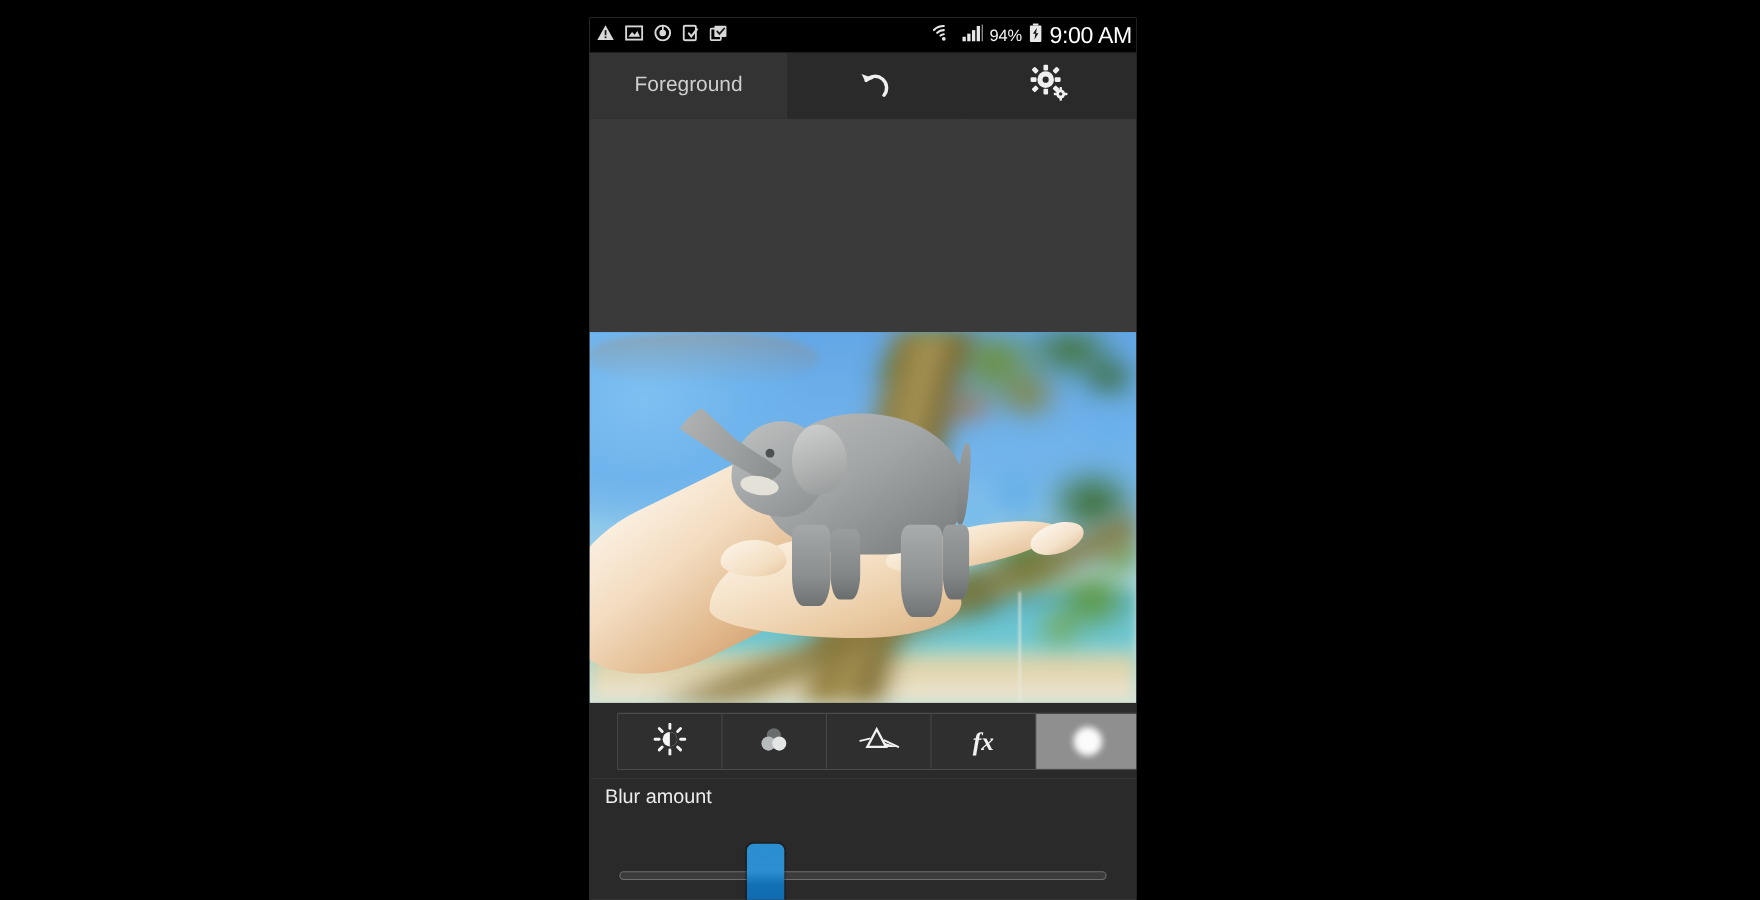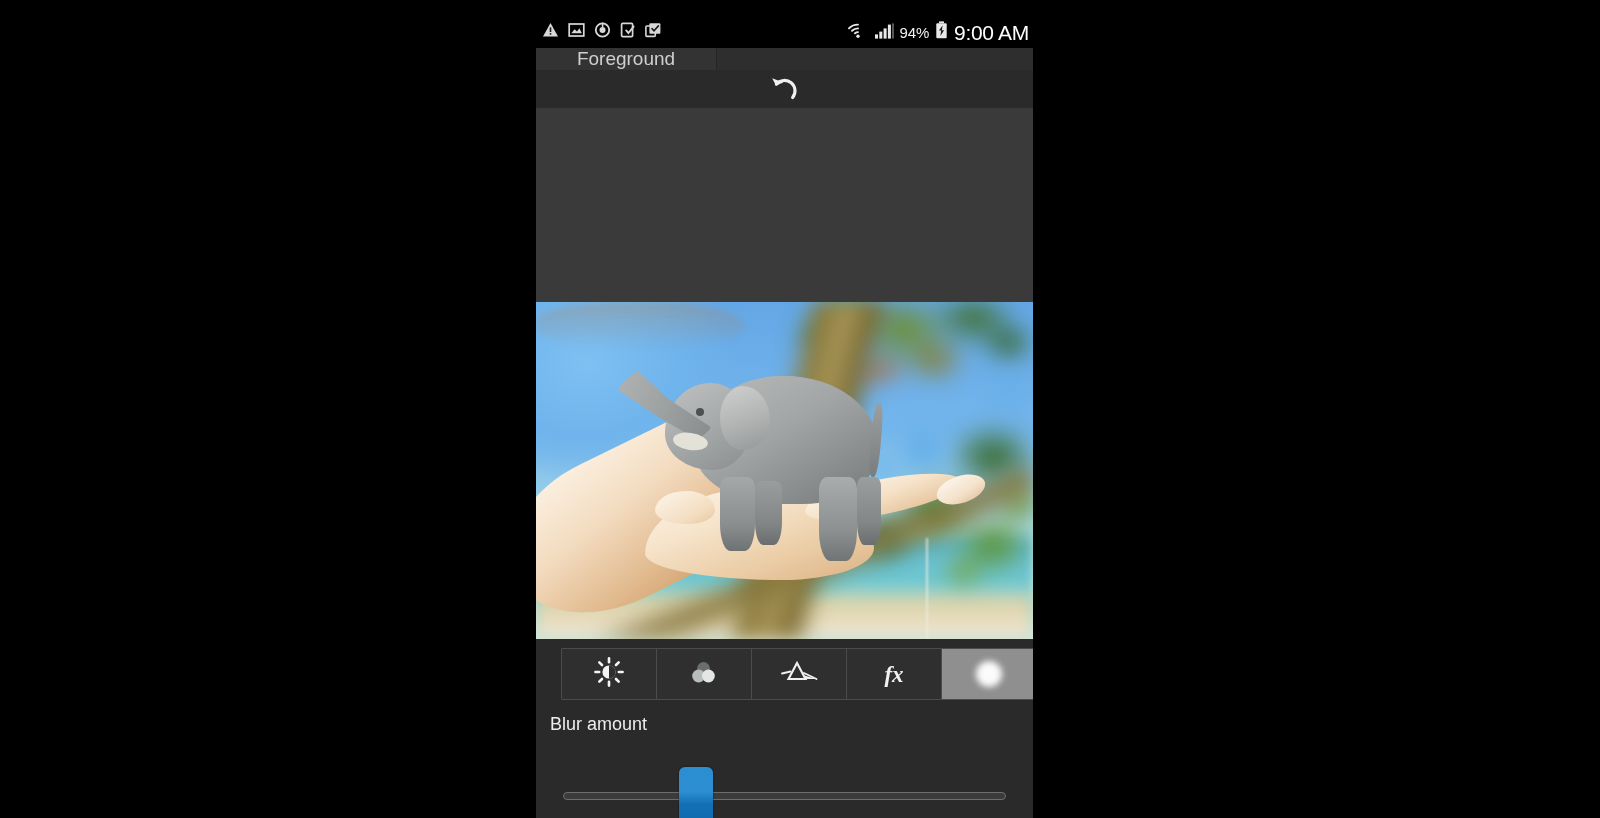--- a/index.html
+++ b/index.html
@@ -74,21 +74,20 @@
 
   
   #tab-bar {
     position: absolute;
     left: 0; top: 32px;
     width: 497px;
     height: 60px;
     background: #2e2e2e;
     display: flex;
     align-items: stretch;
-    flex-direction: column;
   }
   .tab {
     display: flex;
     align-items: center;
     justify-content: center;
     font-size: 19px;
     cursor: pointer;
     box-sizing: border-box;
   }
   #tab-foreground {

